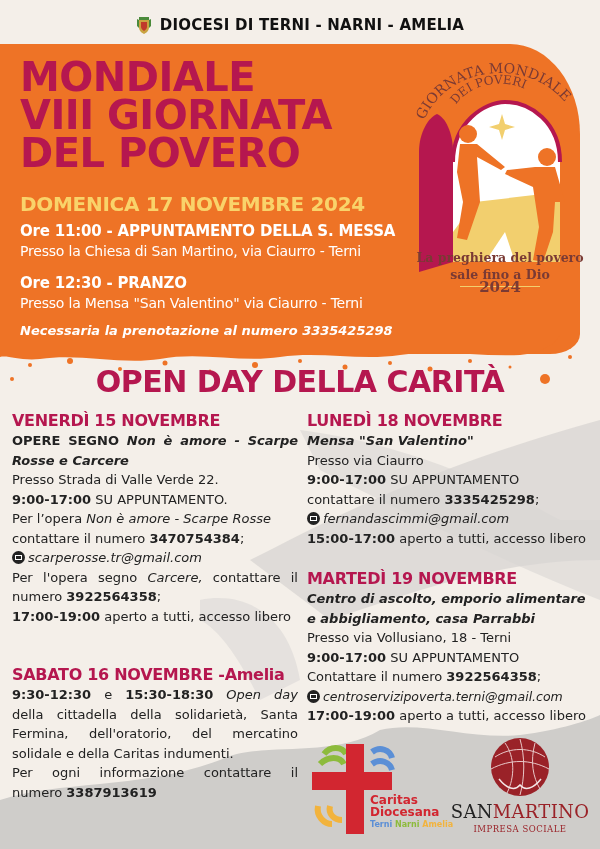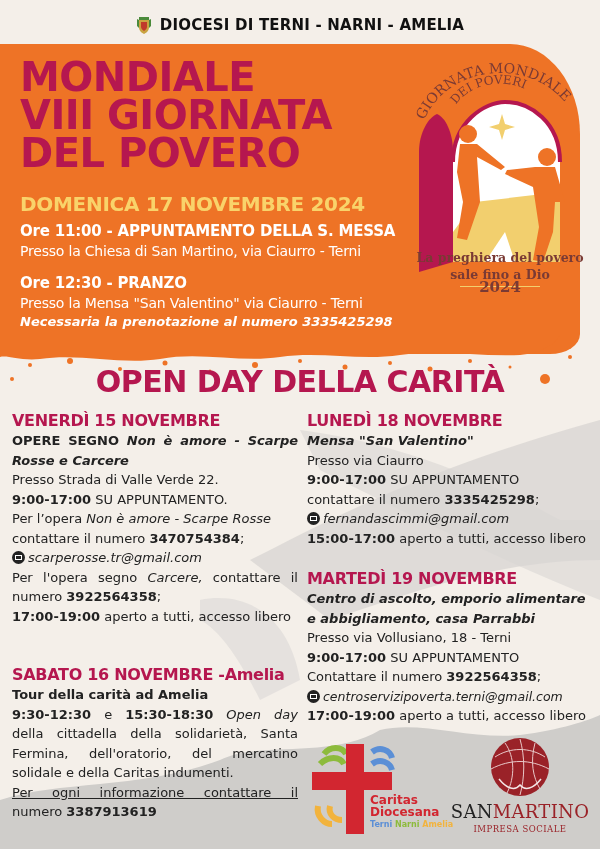--- a/index.html
+++ b/index.html
@@ -41,21 +41,21 @@
   .date-line {
     position: absolute; left: 20px; top: 192px; z-index: 2;
     font-weight: bold; font-size: 20px; color: #f9d36a; white-space: nowrap;
     letter-spacing: -0.3px;
   }
   .ev {
     position: absolute; left: 20px; z-index: 2; color: #fff; white-space: nowrap;
   }
   .ev .head { font-weight: bold; font-size: 15px; letter-spacing: -0.2px; }
   .ev .sub { font-size: 14px; margin-top: 3px; letter-spacing: -0.2px; }
-  .ev .note { font-size: 13px; font-style: italic; font-weight: bold; margin-top: 3px; }
+  .ev .note { font-size: 13px; font-style: italic; font-weight: bold; margin-top: 12px; }
   .logo-box { position: absolute; left: 405px; top: 62px; width: 190px; height: 278px; z-index: 2; }
   .logo-caption {
     position: absolute; left: 0; width: 190px; text-align: center;
     font-family: "DejaVu Serif", serif; color: #7a3a34; font-weight: bold;
   }
   .open-day {
     position: absolute; left: 0; top: 364px; width: 600px; text-align: center; z-index: 2;
     font-family: "DejaVu Sans", sans-serif; font-weight: bold; font-size: 30px;
     color: #b5174f; letter-spacing: -0.5px;
   }
@@ -197,26 +197,25 @@
   <div class="line"><span>Per l’opera </span><span class="it">Non è amore - Scarpe Rosse</span></div>
   <div class="line"><span>contattare il numero </span><span class="bold">3470754384</span>;</div>
   <div class="line it"><span class="mail-icon"></span><span>scarperosse.tr@gmail.com</span></div>
   <div class="line" style="text-align:justify; text-align-last:justify;"><span>Per l'opera segno </span><span class="it">Carcere,</span><span> contattare il</span></div>
   <div class="line"><span>numero </span><span class="bold">3922564358</span>;</div>
   <div class="line"><span class="bold">17:00-19:00</span><span> aperto a tutti, accesso libero</span></div>
 </div>
 
 <div class="col" style="left:12px; top:665px; width:286px;">
   <div class="day"><span>SABATO 16 NOVEMBRE</span><span> -Amelia</span></div>
-  <div class="line bold">Tour della carità ad Amelia</div>
   <div class="line" style="text-align:justify; text-align-last:justify;"><span class="bold">9:30-12:30</span><span> e </span><span class="bold">15:30-18:30</span><span class="it"> Open day</span></div>
   <div class="line" style="text-align:justify; text-align-last:justify;">della cittadella della solidarietà, Santa</div>
   <div class="line" style="text-align:justify; text-align-last:justify;">Fermina, dell'oratorio, del mercatino</div>
   <div class="line">solidale e della Caritas indumenti.</div>
-  <div class="line" style="text-align:justify; text-align-last:justify;text-decoration:underline;">Per ogni informazione contattare il</div>
+  <div class="line" style="text-align:justify; text-align-last:justify;">Per ogni informazione contattare il</div>
   <div class="line"><span>numero </span><span class="bold">3387913619</span></div>
 </div>
 
 <div class="col" style="left:307px; top:411px; width:290px;">
   <div class="day">LUNEDÌ 18 NOVEMBRE</div>
   <div class="line bi">Mensa "San Valentino"</div>
   <div class="line">Presso via Ciaurro</div>
   <div class="line"><span class="bold">9:00-17:00</span><span> SU APPUNTAMENTO</span></div>
   <div class="line"><span>contattare il numero </span><span class="bold">3335425298</span>;</div>
   <div class="line it"><span class="mail-icon"></span><span>fernandascimmi@gmail.com</span></div>

